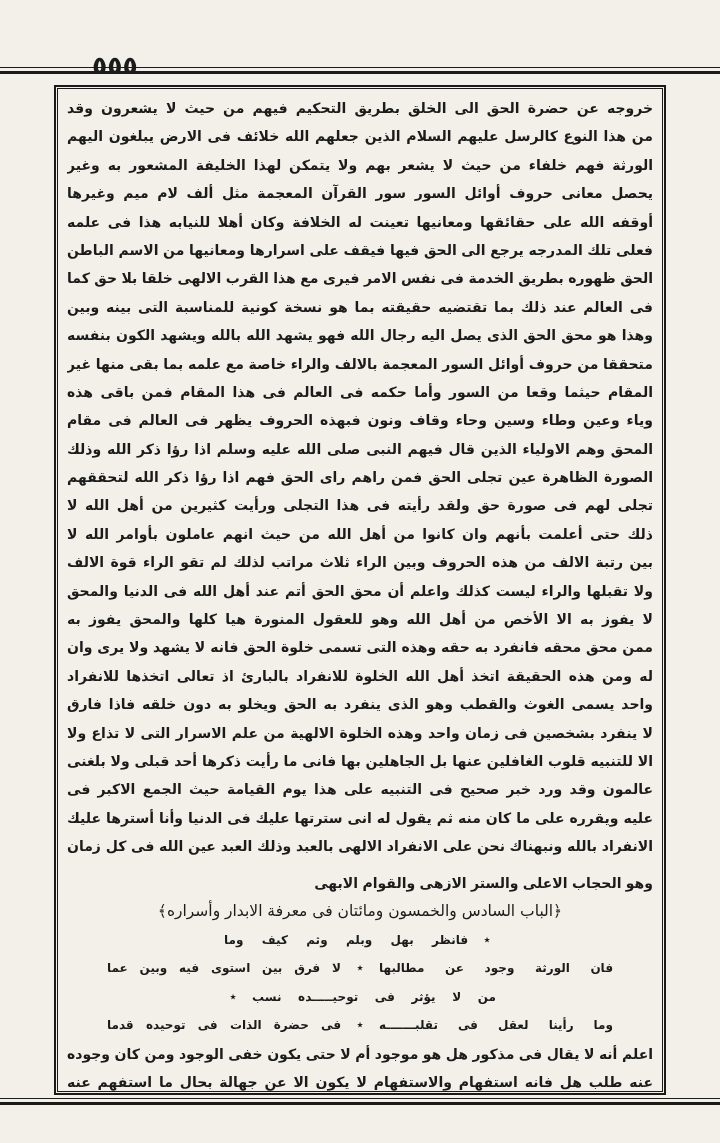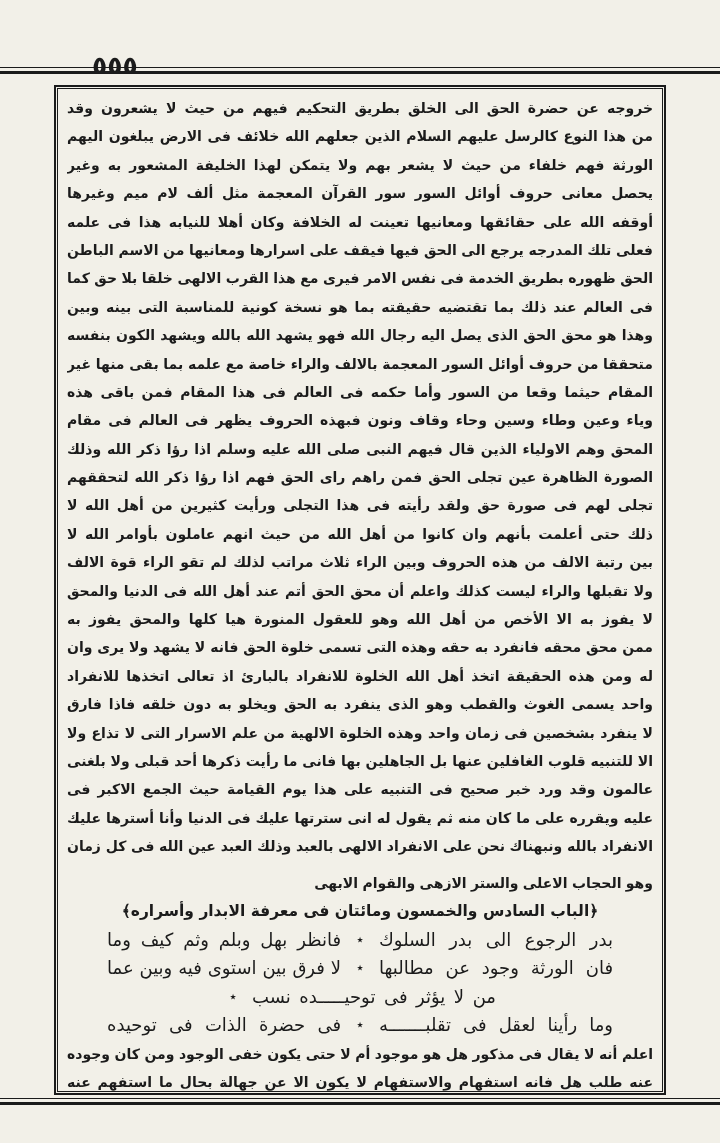--- a/index.html
+++ b/index.html
@@ -37,30 +37,30 @@
     font-size:14px;font-weight:700;
     text-align:justify;text-align-last:justify;
     word-spacing:-0.5px;
   }
   .prose .line.end-right{
     text-align-last:right;
     margin-top:8px;
   }
   .chapter-heading{
     height:29px;line-height:29px;overflow:hidden;
-    text-align:center;font-size:15.5px;font-weight:700;
+    text-align:center;font-size:15.5px;font-weight:400;
   }
   .verses{padding:0 40px;}
   .verse-row{
     display:flex;direction:rtl;justify-content:center;align-items:center;
     height:28.4px;line-height:28.4px;gap:10px;
   }
   .hemi{
     width:244px;overflow:hidden;height:28.4px;
-    font-size:18px;font-weight:400;
+    font-size:12px;font-weight:700;
     text-align:justify;text-align-last:justify;
     word-spacing:-0.5px;
   }
   .verse-sep{
     width:18px;text-align:center;font-size:13px;font-weight:700;
     flex:0 0 auto;
   }
 </style>
 </head>
 <body>
@@ -101,21 +101,20 @@
       <div class="line">عالمون وقد ورد خبر صحيح فى التنبيه على هذا يوم القيامة حيث الجمع الاكبر فى انفراد العبد مع ربه وحده فيضع كنفه</div>
       <div class="line">عليه ويقرره على ما كان منه ثم يقول له انى سترتها عليك فى الدنيا وأنا أسترها عليك هنا ثم يأمر به الى الجنة فنبه على</div>
       <div class="line">الانفراد بالله ونبهناك نحن على الانفراد الالهى بالعبد وذلك العبد عين الله فى كل زمان لا ينظر الحق فى زمانه الا اليه</div>
       <div class="line end-right">وهو الحجاب الاعلى والستر الازهى والقوام الابهى</div>
     </div>
 
     <div class="chapter-heading">﴿الباب السادس والخمسون ومائتان فى معرفة الابدار وأسراره﴾</div>
 
     <div class="verses">
       <div class="verse-row">
-        <span class="hemi">بدر الرجوع الى بدر السلوك عمى</span>
         <span class="verse-sep">٭</span>
         <span class="hemi">فانظر بهل وبلم وثم كيف وما</span>
       </div>
       <div class="verse-row">
         <span class="hemi">فان الورثة وجود عن مطالبها</span>
         <span class="verse-sep">٭</span>
         <span class="hemi">لا فرق بين استوى فيه وبين عما</span>
       </div>
       <div class="verse-row">
         <span class="hemi">من لا يؤثر فى توحيـــــده نسب</span>

